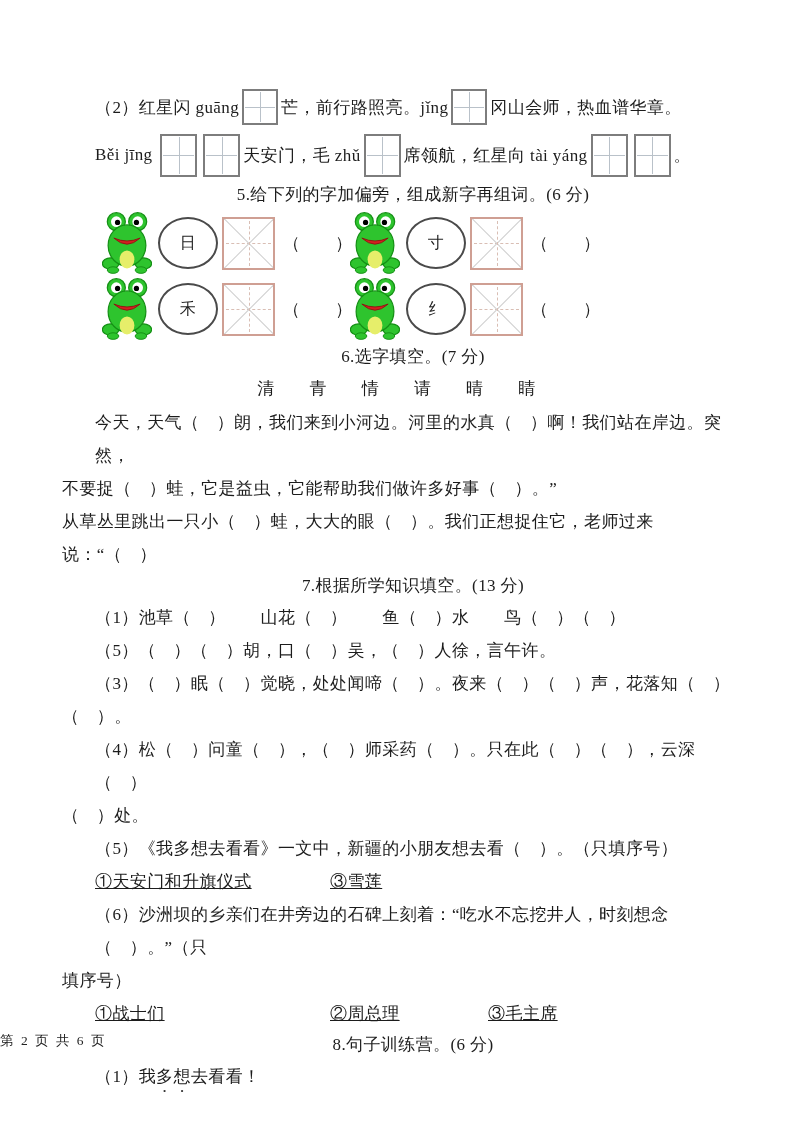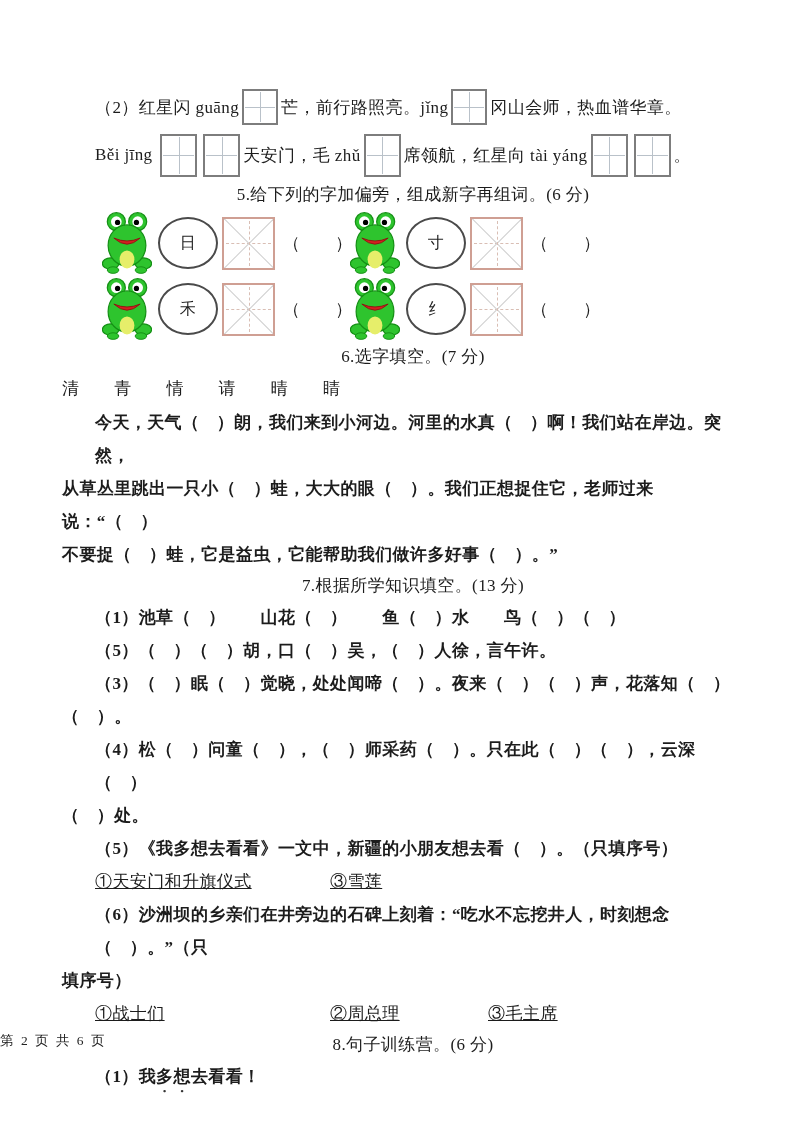--- a/index.html
+++ b/index.html
@@ -12,39 +12,39 @@
   .py-row{display:flex;align-items:center;height:46px;}
   .py-row.r3{height:50px;}
   .py-row.ind{padding-left:33px;}
   .tzg{width:36px;height:36px;border:2px solid #7d7d7d;position:relative;
        background:#fff;margin:0 3px;flex:none;box-sizing:border-box;}
   .tzg.tall{width:37px;height:43px;}
   .tzg::before{content:"";position:absolute;left:1px;right:1px;top:50%;border-top:1px solid #b9c1c9;}
   .tzg::after{content:"";position:absolute;top:1px;bottom:1px;left:50%;border-left:1px solid #b9c1c9;}
 
   .q-title{line-height:30px;padding-left:33px;text-align:center;}
-  .q-line{line-height:33px;padding-left:33px;font-weight:bold;}
+  .q-line{line-height:33px;padding-left:33px;}
   .q-line.noind{padding-left:0;}
 
   
   .frog-row{display:flex;align-items:center;height:66px;padding-left:40px;}
   .frog-item{display:flex;align-items:center;}
   .frog-item.first{width:248px;}
   .frog-icon{width:50px;height:64px;flex:none;margin-right:6px;}
   .char-circle{width:60px;height:52px;border:2px solid #4a4a4a;border-radius:50%;
        display:flex;align-items:center;justify-content:center;flex:none;
        font-size:16px;background:#fff;box-sizing:border-box;margin-right:4px;}
   .mzg{width:53px;height:53px;border:2px solid #cf9f93;position:relative;overflow:hidden;
        flex:none;background:#fff;box-sizing:border-box;margin-right:8px;}
   .mzg::before{content:"";position:absolute;left:2px;right:2px;top:50%;border-top:1px dashed #d9beb4;}
   .mzg::after{content:"";position:absolute;top:2px;bottom:2px;left:50%;border-left:1px dashed #d9beb4;}
   .mzg .d{position:absolute;width:76px;left:50%;top:50%;margin-left:-38px;border-top:1px solid #cfcfcf;}
   .mzg .d1{transform:rotate(45deg);} .mzg .d2{transform:rotate(-45deg);}
 
-  .choices{line-height:34px;letter-spacing:.4px;}
+  .choices{text-align:center;line-height:34px;letter-spacing:.4px;}
 
   .opts-row{display:flex;line-height:33px;padding-left:33px;text-decoration:underline;}
   .opt-a{width:235px;flex:none;}
   .opt-b{width:158px;flex:none;}
 
   .emph{-webkit-text-emphasis:filled dot #333;-webkit-text-emphasis-position:under right;
         text-emphasis:filled dot #333;text-emphasis-position:under right;}
 
   .footer{position:absolute;left:0;right:0;top:1032px;
           font-size:13.5px;color:#222;letter-spacing:2px;}
@@ -187,22 +187,22 @@
           <span class="d d1"></span>
           <span class="d d2"></span>
         </div>
       <span class="pre">（　　）</span>
     </div>
   </div>
 
   <div class="q-title">6.选字填空。(7 分)</div>
   <div class="choices pre">清　　青　　情　　请　　晴　　睛</div>
   <div class="q-line">今天，天气（　）朗，我们来到小河边。河里的水真（　）啊！我们站在岸边。突然，</div>
+  <div class="q-line noind">不要捉（　）蛙，它是益虫，它能帮助我们做许多好事（　）。”</div>
   <div class="q-line noind">从草丛里跳出一只小（　）蛙，大大的眼（　）。我们正想捉住它，老师过来说：“（　）</div>
-  <div class="q-line noind">不要捉（　）蛙，它是益虫，它能帮助我们做许多好事（　）。”</div>
 
   <div class="q-title">7.根据所学知识填空。(13 分)</div>
   <div class="q-line pre">（1）池草（　）　　山花（　）　　鱼（　）水　　鸟（　）（　）</div>
   <div class="q-line">（5）（　）（　）胡，口（　）吴，（　）人徐，言午许。</div>
   <div class="q-line">（3）（　）眠（　）觉晓，处处闻啼（　）。夜来（　）（　）声，花落知（　）</div>
   <div class="q-line noind">（　）。</div>
   <div class="q-line">（4）松（　）问童（　），（　）师采药（　）。只在此（　）（　），云深（　）</div>
   <div class="q-line noind">（　）处。</div>
   <div class="q-line">（5）《我多想去看看》一文中，新疆的小朋友想去看（　）。（只填序号）</div>
   <div class="opts-row">

